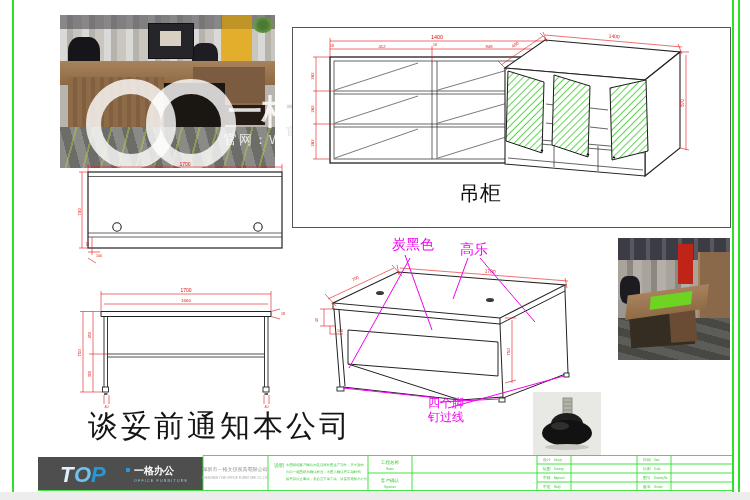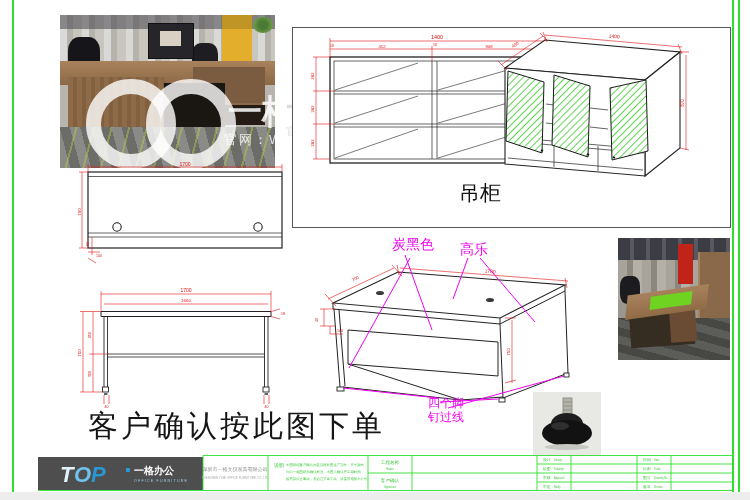--- a/index.html
+++ b/index.html
@@ -306,21 +306,21 @@
   <div class="abs" style="left:60px;top:6px;width:15px;height:40px;background:#c02418;"></div>
   <div class="abs" style="left:80px;top:14px;width:32px;height:98px;background:#8a684a;box-shadow:inset 2px 0 0 #a8845e,inset 0 -30px 0 #6a4c34;"></div>
   <div class="abs" style="left:2px;top:38px;width:20px;height:28px;background:#1c1c20;border-radius:35%;"></div>
   <div class="abs" style="left:0;top:80px;width:112px;height:42px;background:repeating-linear-gradient(15deg,#5c5c58 0 8px,#474744 8px 16px);"></div>
   <div class="abs" style="left:12px;top:72px;width:64px;height:36px;background:#352c22;transform:rotate(-4deg);"></div>
   <div class="abs" style="left:52px;top:70px;width:26px;height:34px;background:#6a4c34;transform:rotate(-4deg);"></div>
   <div class="abs" style="left:8px;top:52px;width:82px;height:24px;background:linear-gradient(#a8825c,#8f6b46);transform:rotate(-8deg) skewX(-14deg);"></div>
   <div class="abs" style="left:32px;top:56px;width:42px;height:13px;background:#6ed321;transform:rotate(-8deg) skewX(-14deg);"></div>
 </div>
 
-<div class="abs serif" style="left:88px;top:406px;font-size:30px;color:#151515;letter-spacing:3px;white-space:nowrap;">客户确认按此图下单</div>
+<div class="abs serif" style="left:88px;top:406px;font-size:30px;color:#151515;letter-spacing:3px;white-space:nowrap;">谈妥前通知本公司</div>
 
 <svg class="abs" style="left:38px;top:455px;" width="702" height="37" viewBox="0 0 702 37">
 
   <rect x="0" y="2" width="165" height="33" fill="#4e4e4e"></rect>
   <g font-style="italic" font-weight="bold" font-size="22">
     <text x="22" y="27" fill="#e2f1fb">T</text>
     <text x="36" y="27" fill="#6fc2ec">O</text>
     <text x="53" y="27" fill="#2a96d4">P</text>
   </g>
   <rect x="88" y="13" width="4" height="4" fill="#2a96d4"></rect>

